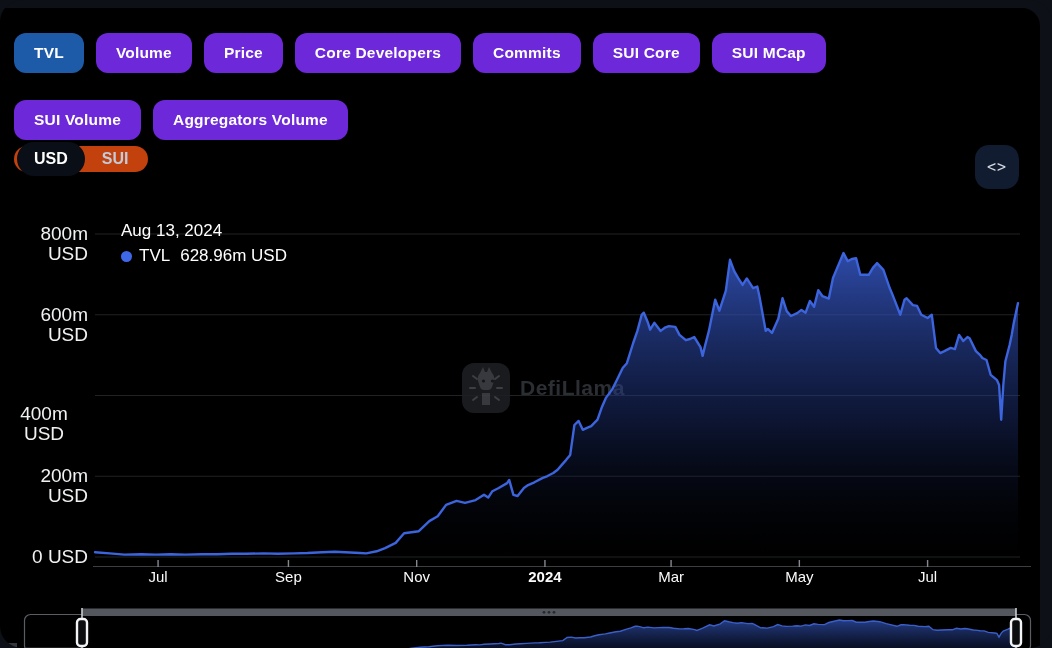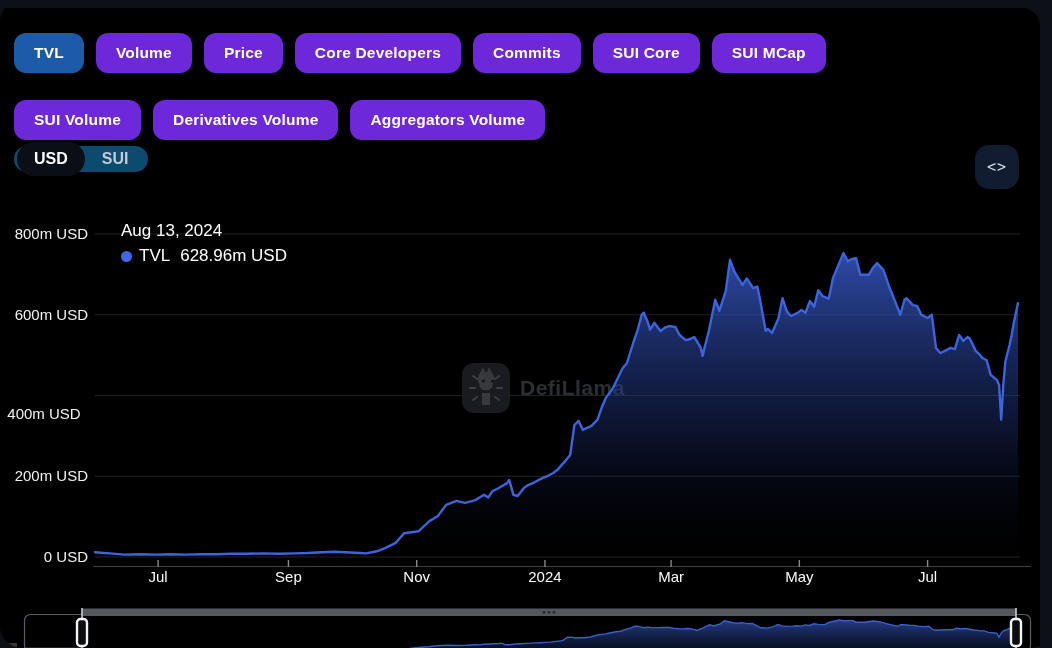--- a/index.html
+++ b/index.html
@@ -6,61 +6,60 @@
   .stage{position:relative;width:1052px;height:648px;background:#0d1016;overflow:hidden;
          font-family:"Liberation Sans","DejaVu Sans",sans-serif;border-radius:22px;-webkit-font-smoothing:antialiased;}
   .panel{position:absolute;left:0;top:8px;width:1040px;height:640px;background:#000;
          border-top-right-radius:18px;}
   .tabs{position:absolute;left:14px;display:flex;gap:12px;}
   .tabs.r1{top:25px;}
   .tabs.r2{top:76px;margin-top:16px;}
   .tab{background:#6d28d9;color:#fff;font-size:15.5px;font-weight:700;letter-spacing:.2px;
        padding:0 20px;height:40px;line-height:40px;border-radius:12px;white-space:nowrap;cursor:pointer;}
   .tab.active{background:#1d5ba9;}
-  .toggle{position:absolute;left:14px;top:138px;height:26px;background:#0c4a6e;border-radius:21px;
+  .toggle{position:absolute;left:14px;top:138px;height:26px;background:#c2410c;border-radius:21px;
           display:flex;align-items:center;padding:0 3px;}
   .opt{font-size:16px;font-weight:700;color:#c3cbd8;padding:0 17px;height:34px;line-height:34px;
        border-radius:17px;cursor:pointer;}
   .opt.active{background:#0a0e16;color:#fff;}
   .embed{position:absolute;left:975px;top:137px;width:44px;height:44px;border-radius:14px;
          background:#111c31;border:none;color:#d3d9e0;display:flex;align-items:center;justify-content:center;
          font-family:"DejaVu Sans Mono",monospace;font-size:15px;letter-spacing:1px;cursor:pointer;padding:0;}
   .tooltip{position:absolute;left:121px;top:212px;color:#fff;}
   .t-date{font-size:17px;line-height:21px;}
   .t-row{display:flex;align-items:center;margin-top:5px;font-size:17px;}
   .dot{width:11px;height:11px;border-radius:50%;background:#3e68e8;margin-right:7px;}
   .t-name{margin-right:10px;}
   svg{position:absolute;display:block;}
   #main-chart{left:0;top:195px;}
   #datazoom{left:0;top:595px;}
-  .y-label{position:absolute;left:0;width:88px;text-align:right;color:#f0f1f3;font-size:15px;
+  .y-label{position:absolute;left:0;width:88px;text-align:right;color:#f0f1f3;font-size:19px;
            height:20px;line-height:20px;}
   .x-label{position:absolute;top:559px;width:72px;text-align:center;color:#fafafa;font-size:15px;
            height:20px;line-height:20px;}
-  .x-label.bold{font-weight:400;}
+  .x-label.bold{font-weight:700;}
   .artifact{position:absolute;left:0;top:635px;width:17px;height:13px;background:#33373b;}
 </style>
 </head>
 <body>
 
 <div class="stage">
   <div class="panel">
 
     <div class="tabs r1" id="tabs-row1">
         <div class="tab active">TVL</div>
         <div class="tab">Volume</div>
         <div class="tab">Price</div>
         <div class="tab">Core Developers</div>
         <div class="tab">Commits</div>
         <div class="tab">SUI Core</div>
         <div class="tab">SUI MCap</div>
       </div>
     <div class="tabs r2" id="tabs-row2">
         <div class="tab">SUI Volume</div>
-        <div class="tab">Derivatives Volume</div>
         <div class="tab">Aggregators Volume</div>
       </div>
 
     <div class="toggle">
       <div class="opt active">USD</div>
       <div class="opt">SUI</div>
     </div>
 
     <button class="embed">
       <span>&lt;&gt;</span>

